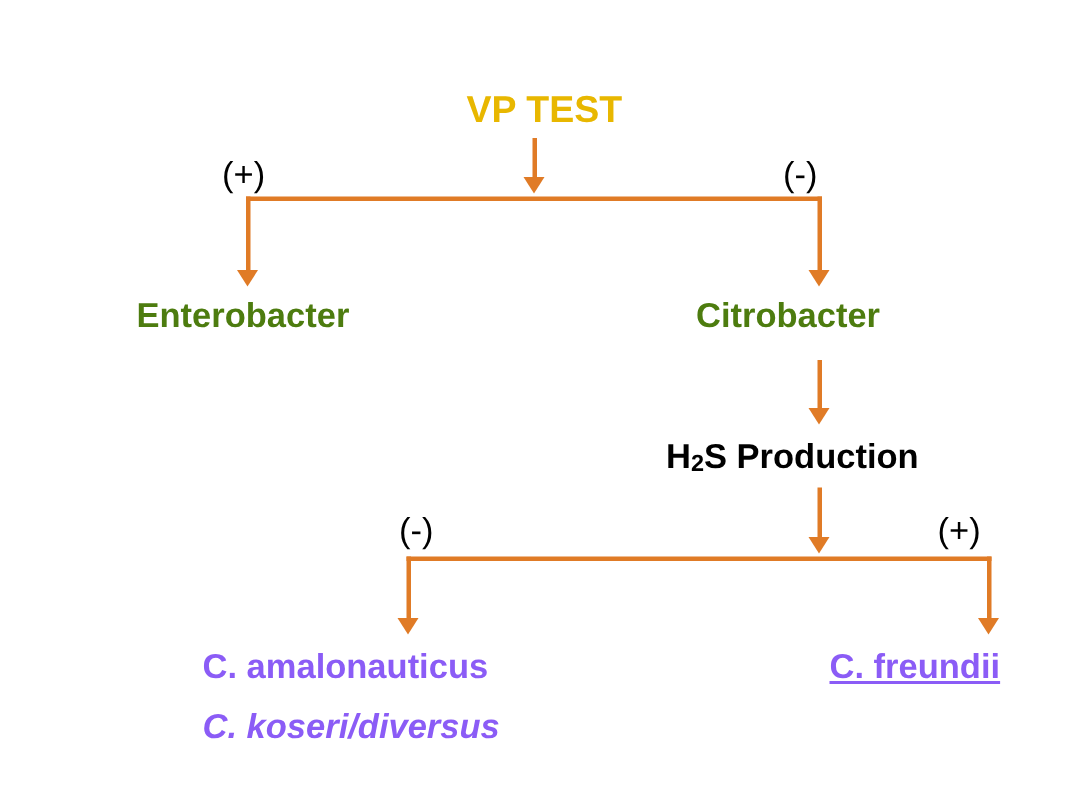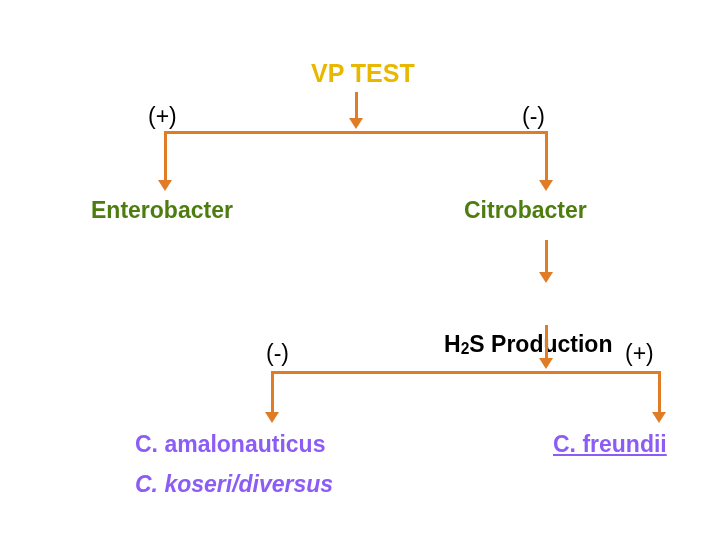--- a/index.html
+++ b/index.html
@@ -26,21 +26,20 @@
     color: #e8b700;
     font-size: 25px;
   }
   .green-node {
     color: #4d7c0f;
     font-size: 23px;
   }
   .black-node {
     color: #000000;
     font-size: 23px;
-    margin-top: 40px;
   }
   .red-node {
     color: #8b5cf6;
     font-size: 23px;
   }
   .sign {
     position: absolute;
     color: #000000;
     font-size: 23px;
     font-weight: normal;

